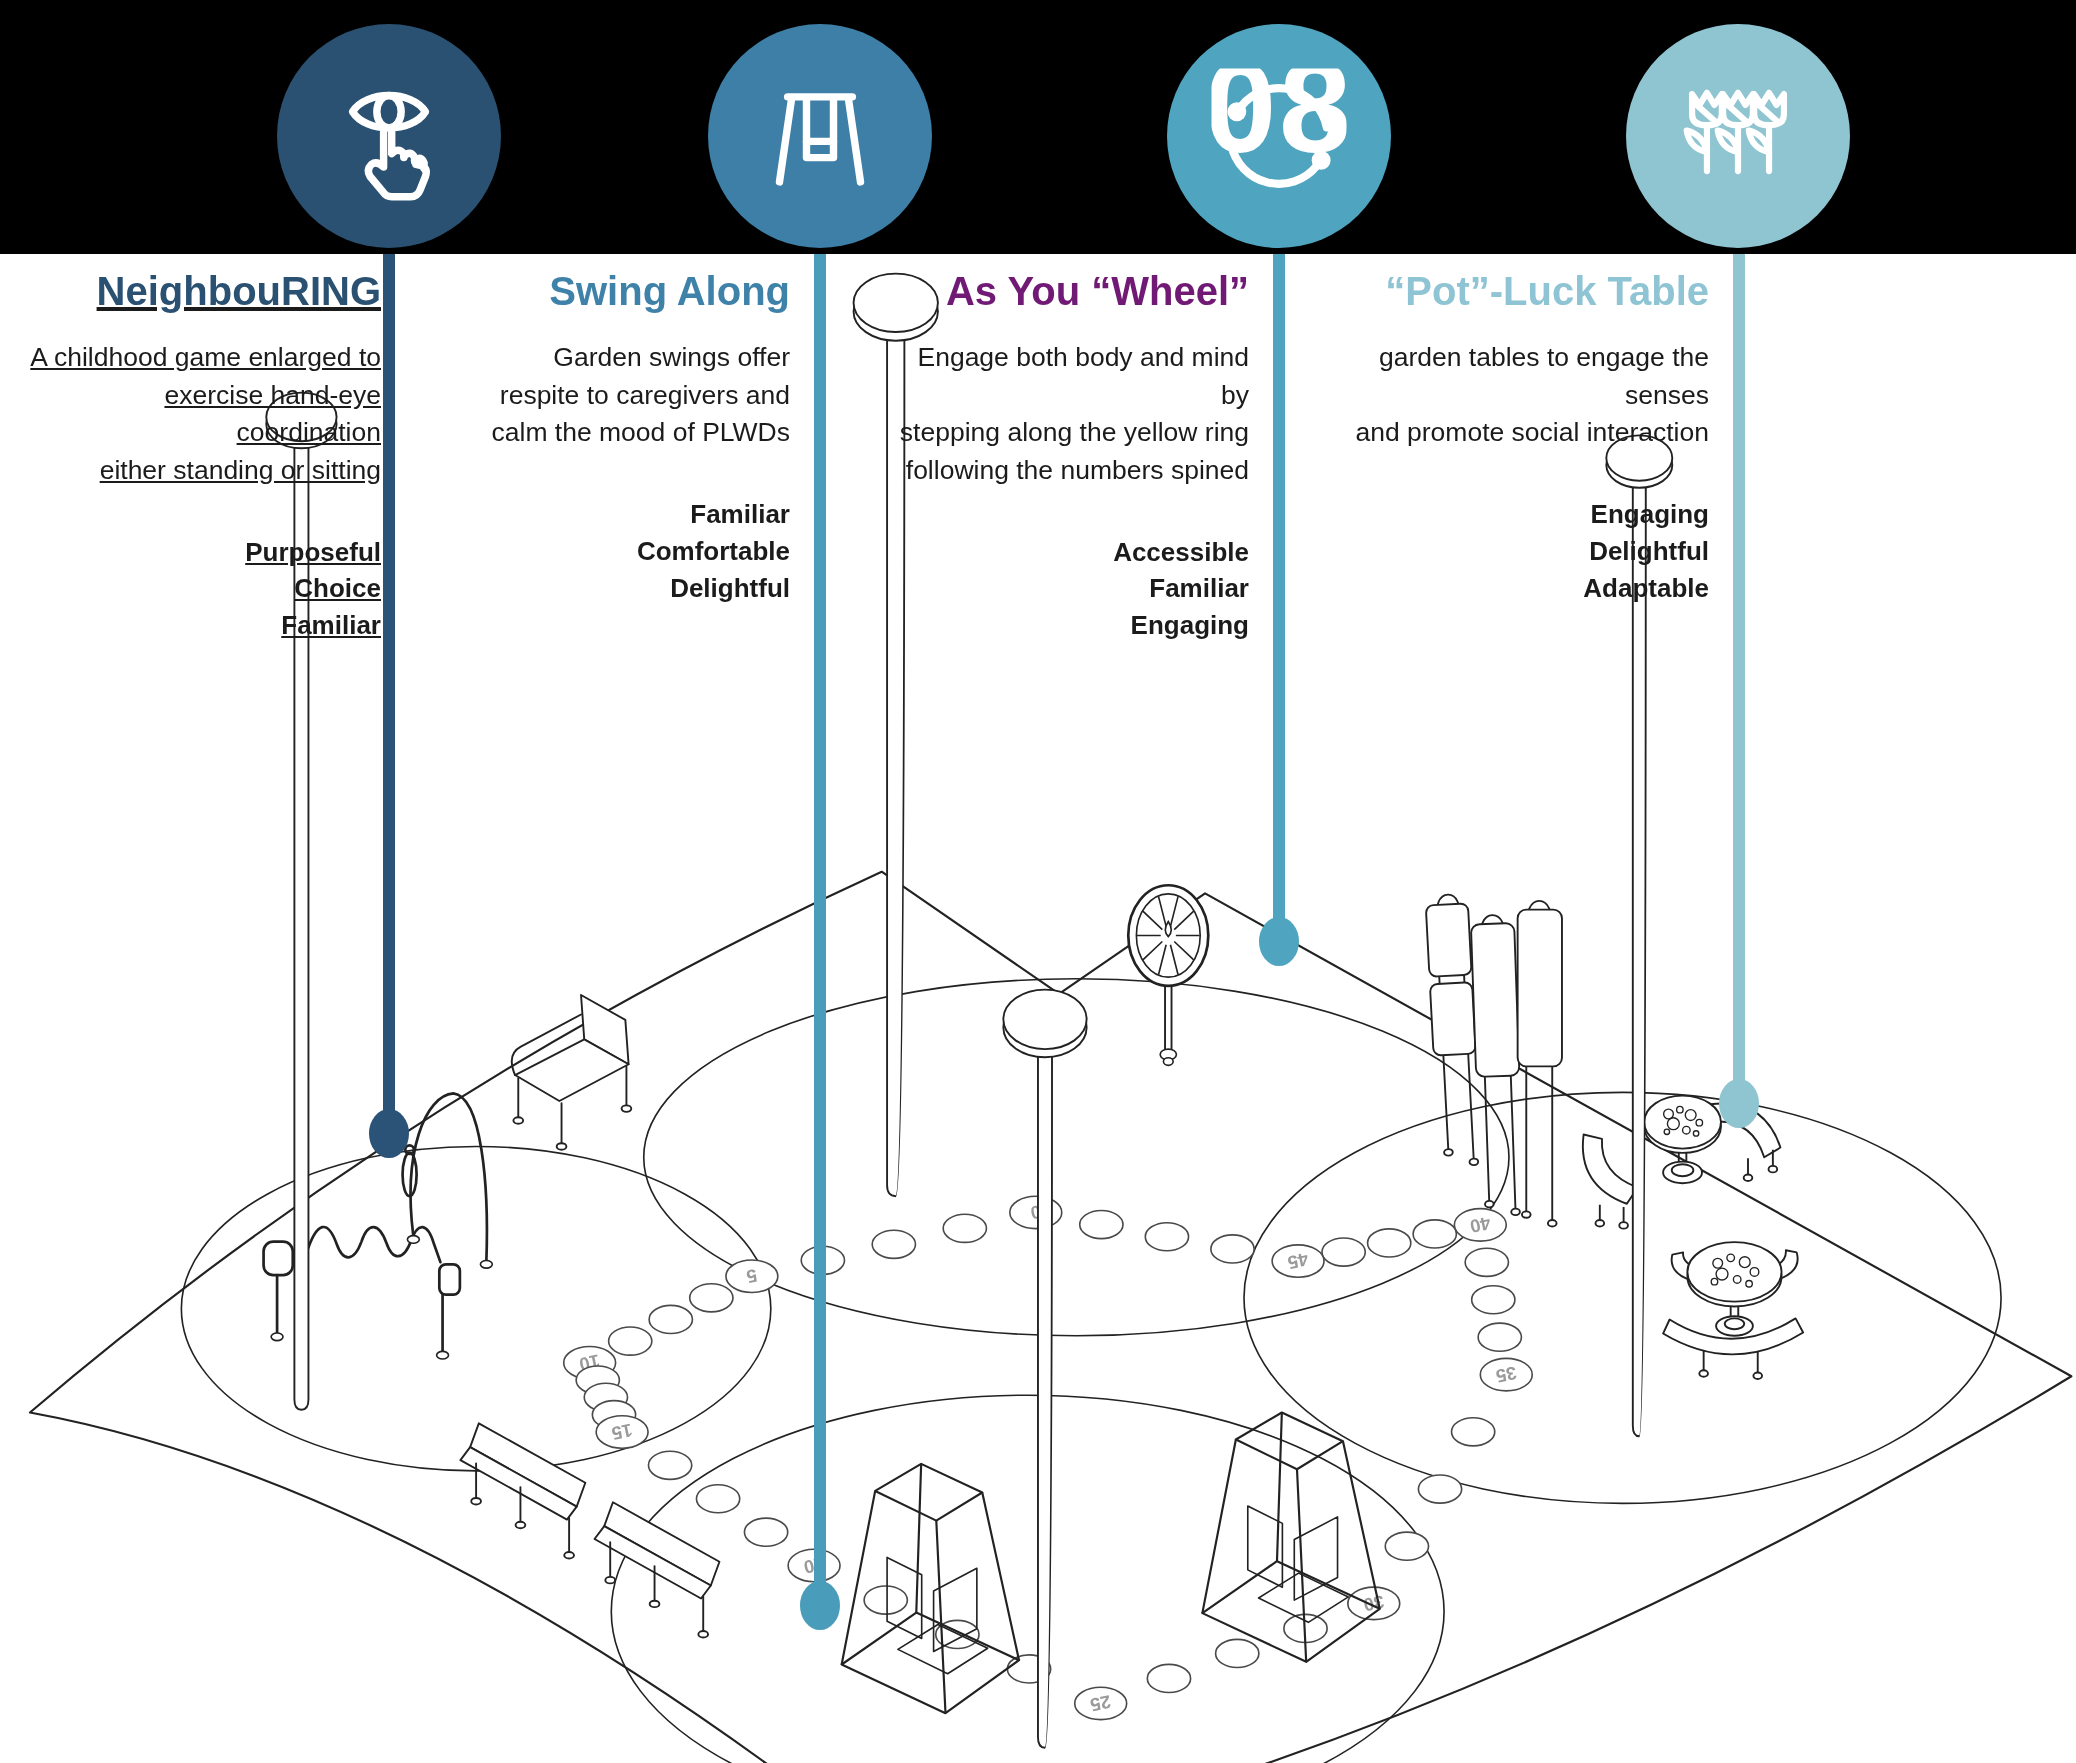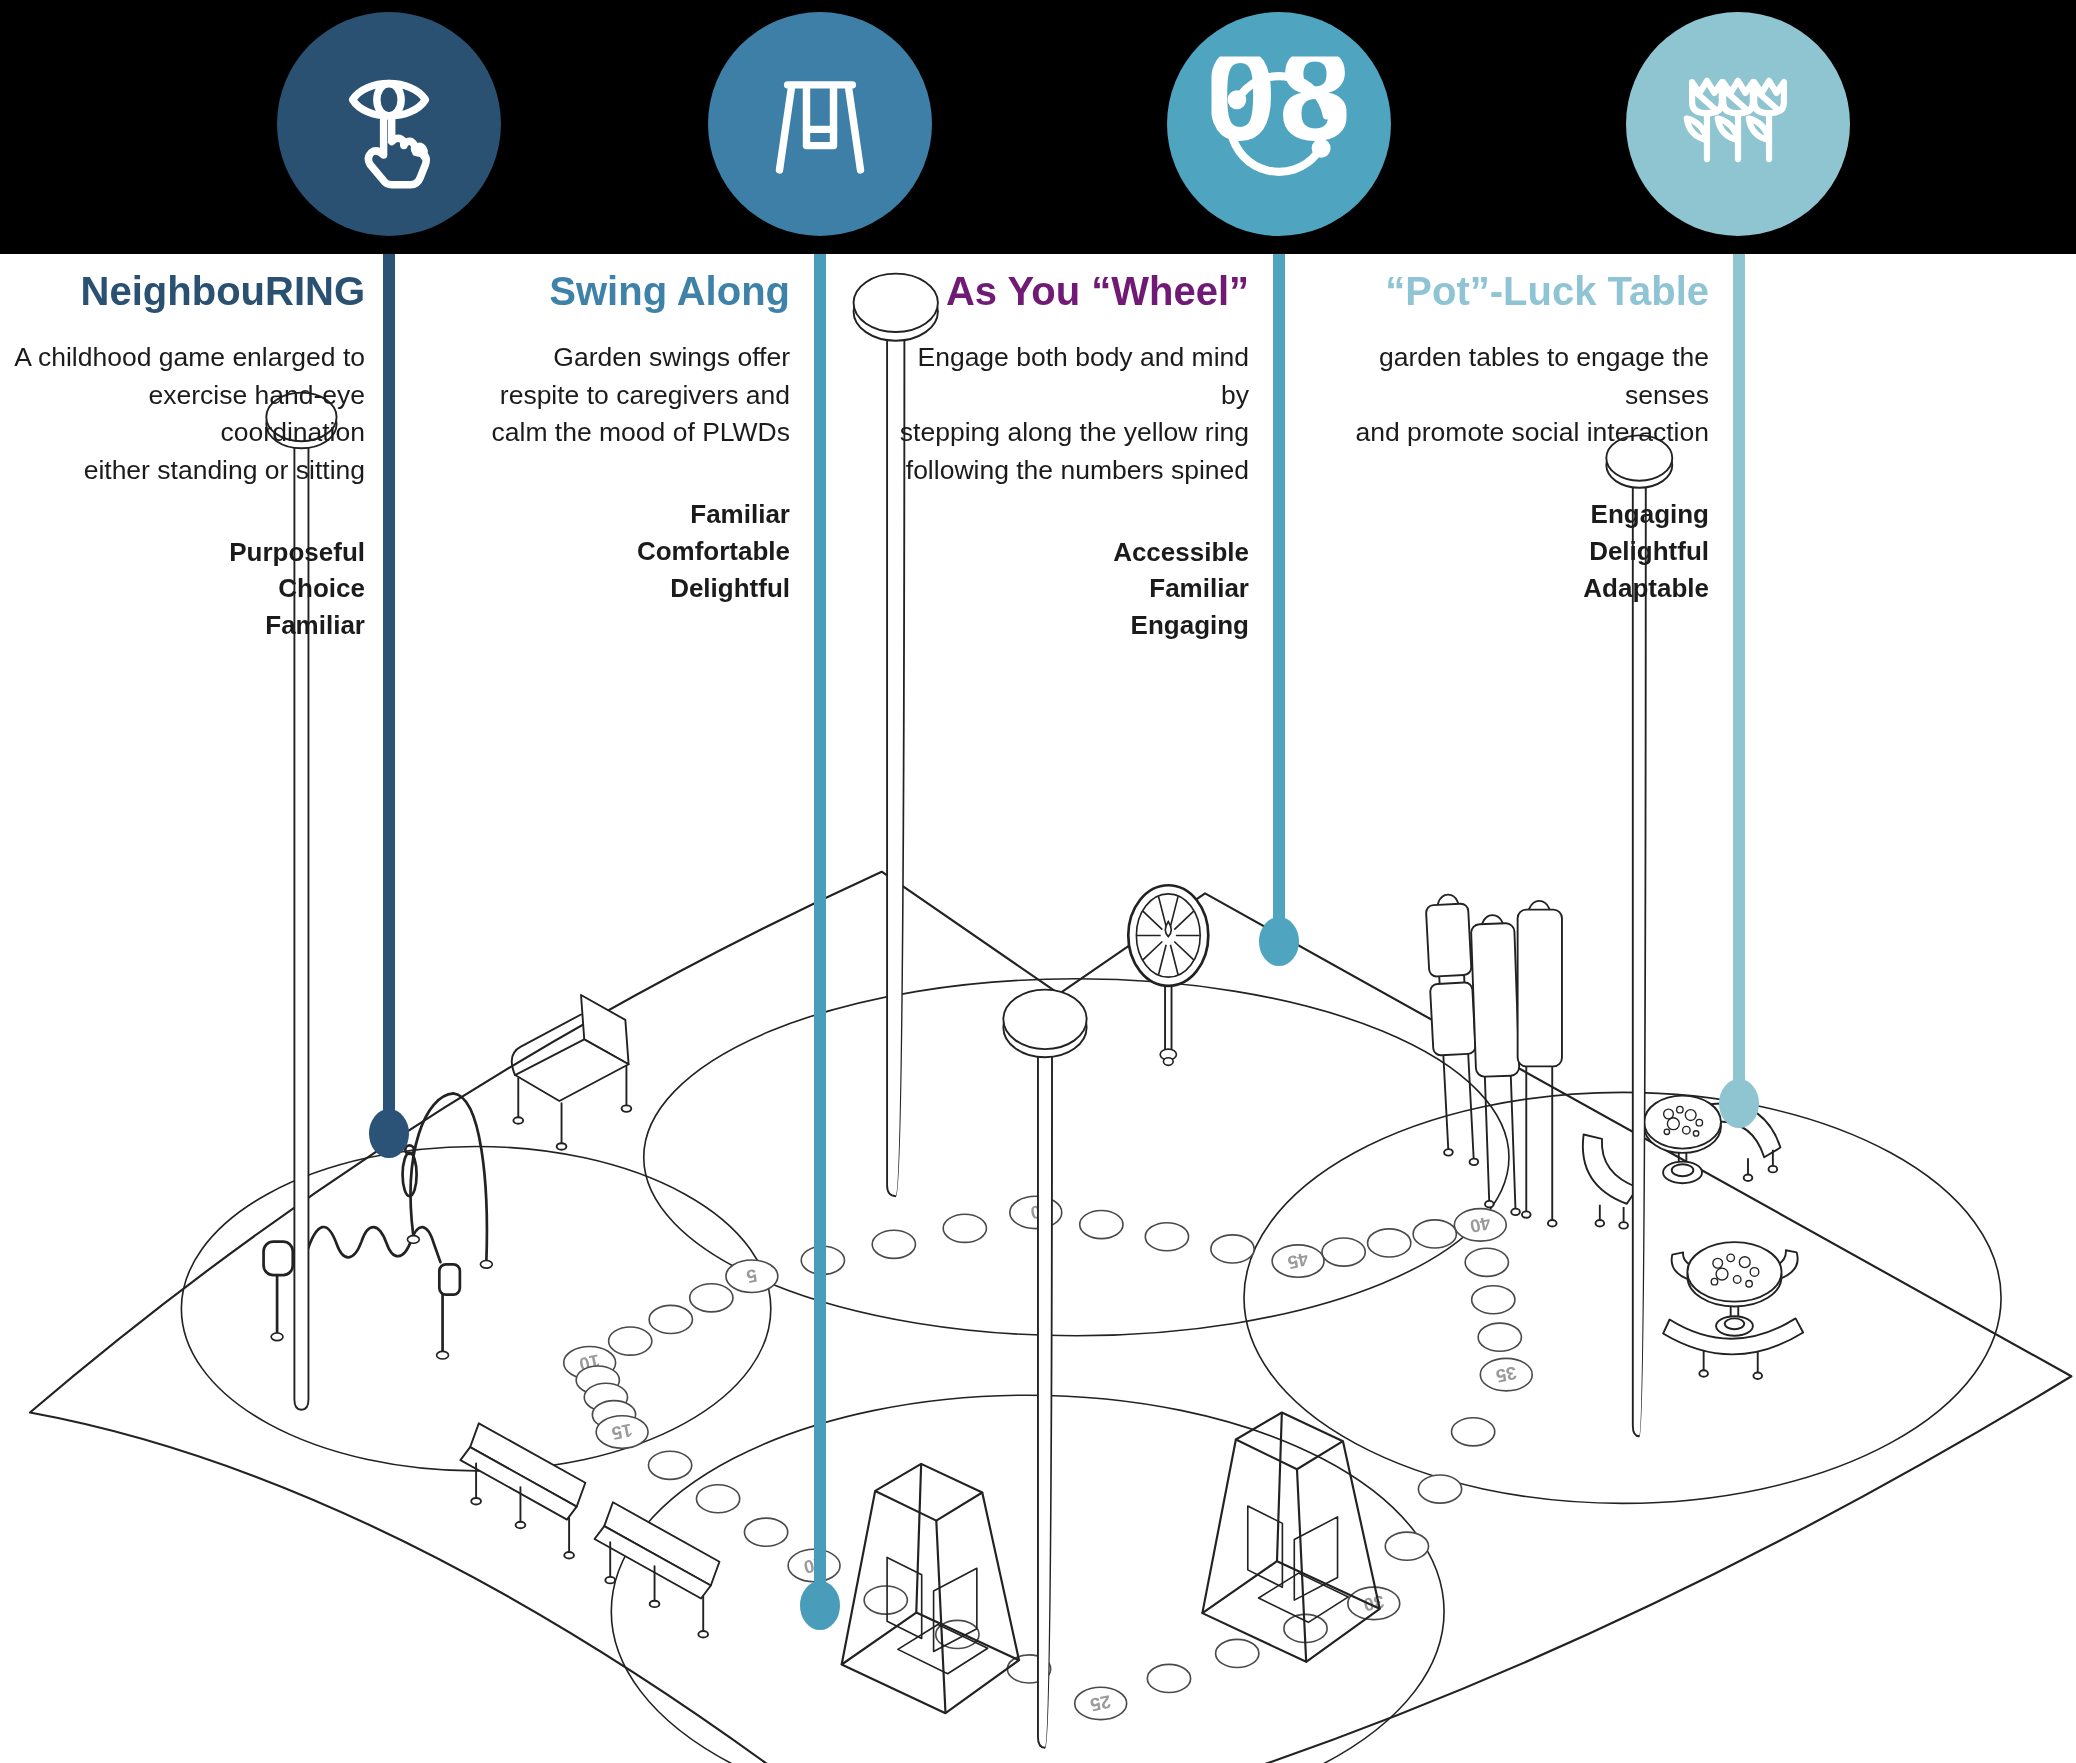--- a/index.html
+++ b/index.html
@@ -1,19 +1,19 @@
 <!DOCTYPE html>
 <html style="font-size:8.7px"><head>
 <meta charset="utf-8">
 <style>
   html,body{margin:0;padding:0;background:#ffffff;}
   .stage{position:relative;width:2077px;height:1764px;overflow:hidden;
          font-family:"Liberation Sans",sans-serif;background:#ffffff;}
   .topband{position:absolute;left:0;top:0;width:2077px;height:254px;background:#000;z-index:7;}
-  .icon-circle{position:absolute;top:12px;width:224px;height:224px;border-radius:50%;}
+  .icon-circle{position:absolute;top:24px;width:224px;height:224px;border-radius:50%;}
   .icon-circle svg{position:absolute;left:50%;top:50%;transform:translate(-50%,-50%);}
   .scene{position:absolute;left:0;top:0;z-index:1;}
   .vline{position:absolute;width:12px;z-index:5;}
   .vdot{position:absolute;width:40px;height:49px;border-radius:50%;z-index:5;}
   .panel{position:absolute;top:269px;width:357px;text-align:right;z-index:6;color:#1b1b1b;}
   .panel h2{margin:0 0 25px 0;font-size:40px;font-weight:700;letter-spacing:0px;}
   .panel .body{font-size:26.5px;line-height:1.42;font-weight:400;}
   .panel .keywords{margin-top:44px;font-size:26px;line-height:1.42;font-weight:700;}
   .panel .body span,.panel .keywords span{display:block;}
   text.stone-num{font-family:"Liberation Sans",sans-serif;font-size:34px;font-weight:700;fill:#9a9a9a;}
@@ -323,21 +323,21 @@
 
   <div class="vline" style="left: 814px; top: 254px; height: 1351px; background: rgb(74, 156, 187);"></div>
   <div class="vdot" style="left: 800px; top: 1581px; background: rgb(74, 156, 187);"></div>
 
   <div class="vline" style="left: 1273px; top: 254px; height: 687px; background: rgb(79, 164, 191);"></div>
   <div class="vdot" style="left: 1259px; top: 917px; background: rgb(79, 164, 191);"></div>
 
   <div class="vline" style="left: 1733px; top: 254px; height: 849px; background: rgb(143, 196, 209);"></div>
   <div class="vdot" style="left: 1719px; top: 1079px; background: rgb(143, 196, 209);"></div>
 
-  <div class="panel" style="left:8px;">
+  <div class="panel" style="left:24px;text-decoration:underline;">
     <h2 style="color: rgb(42, 81, 114);">NeighbouRING</h2>
     <div class="body">
       <span>A childhood game enlarged to</span>
       <span>exercise hand-eye coordination</span>
       <span>either standing or sitting</span>
     </div>
     <div class="keywords">
       <span>Purposeful</span>
       <span>Choice</span>
       <span>Familiar</span>

